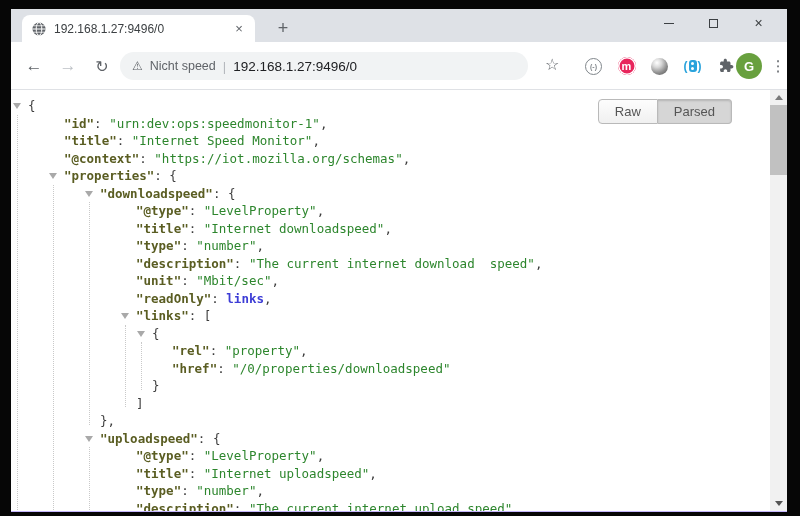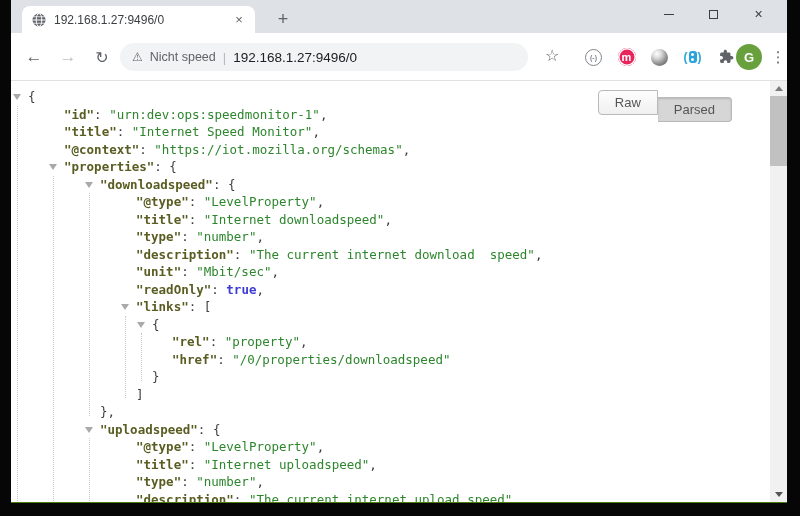--- a/index.html
+++ b/index.html
@@ -1,19 +1,19 @@
 <!DOCTYPE html>
 <html style="--key-color: #5a5d22; --str-color: #2d862d; --bool-color: #3d3dd6; --punct-color: #3c3c3c; --profile-green: #68a03e; --ext-pink: #e8265c; --ext-blue: #2aa3dc;"><head>
 <meta charset="utf-8">
 <style>
   * { margin:0; padding:0; box-sizing:border-box; }
   html,body { width:800px; height:516px; }
   body { background:#060606; font-family:"Liberation Sans", sans-serif; overflow:hidden; position:relative; }
 
-  .window { position:absolute; left:11px; top:0; width:776px; height:503px; background:#4d7c0f; overflow:hidden; }
+  .window { position:absolute; left:11px; top:9px; width:776px; height:503px; background:#c4b5fd; overflow:hidden; }
 
   
   .titlebar { position:relative; height:33px; background:#dee1e6; }
   .tab { position:absolute; left:11px; top:6px; width:233px; height:27px; background:#fff;
          border-radius:8px 8px 0 0; display:flex; align-items:center; padding:0 8px 0 10px; }
   .tab-favicon { width:14px; height:14px; flex:0 0 auto; }
   .tab-title { flex:1; margin-left:8px; font-size:12px; color:#3c4043; white-space:nowrap; overflow:hidden; }
   .tab-close { width:16px; height:16px; display:flex; align-items:center; justify-content:center;
                font-size:13px; color:#5f6368; border-radius:50%; cursor:pointer; }
   .newtab-btn { position:absolute; left:258px; top:6px; width:28px; height:27px; display:flex;
@@ -67,21 +67,21 @@
   .tok-b { color:var(--bool-color,#3d3dd6); font-weight:bold; }
   .tok-p { color:var(--punct-color,#3c3c3c); }
   .tri { position:absolute; top:6px; width:0; height:0; border-left:4.5px solid transparent;
          border-right:4.5px solid transparent; border-top:6px solid #a9a9a9; cursor:pointer; }
   .guide { position:absolute; width:0; border-left:1px dotted #c9c9c9; }
 
   .view-toggle { position:absolute; top:9px; right:55px; display:flex; }
   .vt-btn { height:25px; padding:0 16px; font-size:13px; color:#555; border:1px solid #b9b9b9;
             background:linear-gradient(#fdfdfd,#f0f0f0); display:flex; align-items:center; cursor:pointer; }
   .vt-btn.first { border-radius:4px 0 0 4px; }
-  .vt-btn.last { border-radius:0 4px 4px 0; border-left:none;margin-top:7px; }
+  .vt-btn.last { border-radius:0 4px 4px 0; border-left:none; }
   .vt-btn.active { background:#d6d6d6; box-shadow:inset 0 1px 2px rgba(0,0,0,0.15); }
 
   .scrollbar { position:absolute; right:0; top:0; width:17px; height:100%; background:#f1f1f1; }
   .sb-btn { position:absolute; left:0; width:17px; height:15px; display:flex; align-items:center;
             justify-content:center; cursor:pointer; }
   .sb-up { top:0; } .sb-down { bottom:0; }
   .arrow-up { width:0; height:0; border-left:4px solid transparent; border-right:4px solid transparent;
               border-bottom:5px solid #7a7a7a; }
   .arrow-down { width:0; height:0; border-left:4px solid transparent; border-right:4px solid transparent;
                 border-top:5px solid #555; }
@@ -163,21 +163,21 @@
         <div class="json-line" style="padding-left: 53px;"><span class="tok-k">"id"</span><span class="tok-p">: </span><span class="tok-s">"urn:dev:ops:speedmonitor-1"</span><span class="tok-p">,</span></div>
         <div class="json-line" style="padding-left: 53px;"><span class="tok-k">"title"</span><span class="tok-p">: </span><span class="tok-s">"Internet Speed Monitor"</span><span class="tok-p">,</span></div>
         <div class="json-line" style="padding-left: 53px;"><span class="tok-k">"@context"</span><span class="tok-p">: </span><span class="tok-s">"https://iot.mozilla.org/schemas"</span><span class="tok-p">,</span></div>
         <div class="json-line" style="padding-left: 53px;"><span class="tri" style="left: 38px;"></span><span class="tok-k">"properties"</span><span class="tok-p">: {</span></div>
         <div class="json-line" style="padding-left: 89px;"><span class="tri" style="left: 74px;"></span><span class="tok-k">"downloadspeed"</span><span class="tok-p">: {</span></div>
         <div class="json-line" style="padding-left: 125px;"><span class="tok-k">"@type"</span><span class="tok-p">: </span><span class="tok-s">"LevelProperty"</span><span class="tok-p">,</span></div>
         <div class="json-line" style="padding-left: 125px;"><span class="tok-k">"title"</span><span class="tok-p">: </span><span class="tok-s">"Internet downloadspeed"</span><span class="tok-p">,</span></div>
         <div class="json-line" style="padding-left: 125px;"><span class="tok-k">"type"</span><span class="tok-p">: </span><span class="tok-s">"number"</span><span class="tok-p">,</span></div>
         <div class="json-line" style="padding-left: 125px;"><span class="tok-k">"description"</span><span class="tok-p">: </span><span class="tok-s">"The current internet download  speed"</span><span class="tok-p">,</span></div>
         <div class="json-line" style="padding-left: 125px;"><span class="tok-k">"unit"</span><span class="tok-p">: </span><span class="tok-s">"Mbit/sec"</span><span class="tok-p">,</span></div>
-        <div class="json-line" style="padding-left: 125px;"><span class="tok-k">"readOnly"</span><span class="tok-p">: </span><span class="tok-b">true</span><span class="tok-p">,</span></div>
+        <div class="json-line" style="padding-left: 125px;"><span class="tok-k">"readOnly"</span><span class="tok-p">: </span><span class="tok-b">links</span><span class="tok-p">,</span></div>
         <div class="json-line" style="padding-left: 125px;"><span class="tri" style="left: 110px;"></span><span class="tok-k">"links"</span><span class="tok-p">: [</span></div>
         <div class="json-line" style="padding-left: 141px;"><span class="tri" style="left: 126px;"></span><span class="tok-p">{</span></div>
         <div class="json-line" style="padding-left: 161px;"><span class="tok-k">"rel"</span><span class="tok-p">: </span><span class="tok-s">"property"</span><span class="tok-p">,</span></div>
         <div class="json-line" style="padding-left: 161px;"><span class="tok-k">"href"</span><span class="tok-p">: </span><span class="tok-s">"/0/properties/downloadspeed"</span></div>
         <div class="json-line" style="padding-left: 141px;"><span class="tok-p">}</span></div>
         <div class="json-line" style="padding-left: 125px;"><span class="tok-p">]</span></div>
         <div class="json-line" style="padding-left: 89px;"><span class="tok-p">},</span></div>
         <div class="json-line" style="padding-left: 89px;"><span class="tri" style="left: 74px;"></span><span class="tok-k">"uploadspeed"</span><span class="tok-p">: {</span></div>
         <div class="json-line" style="padding-left: 125px;"><span class="tok-k">"@type"</span><span class="tok-p">: </span><span class="tok-s">"LevelProperty"</span><span class="tok-p">,</span></div>
         <div class="json-line" style="padding-left: 125px;"><span class="tok-k">"title"</span><span class="tok-p">: </span><span class="tok-s">"Internet uploadspeed"</span><span class="tok-p">,</span></div>

